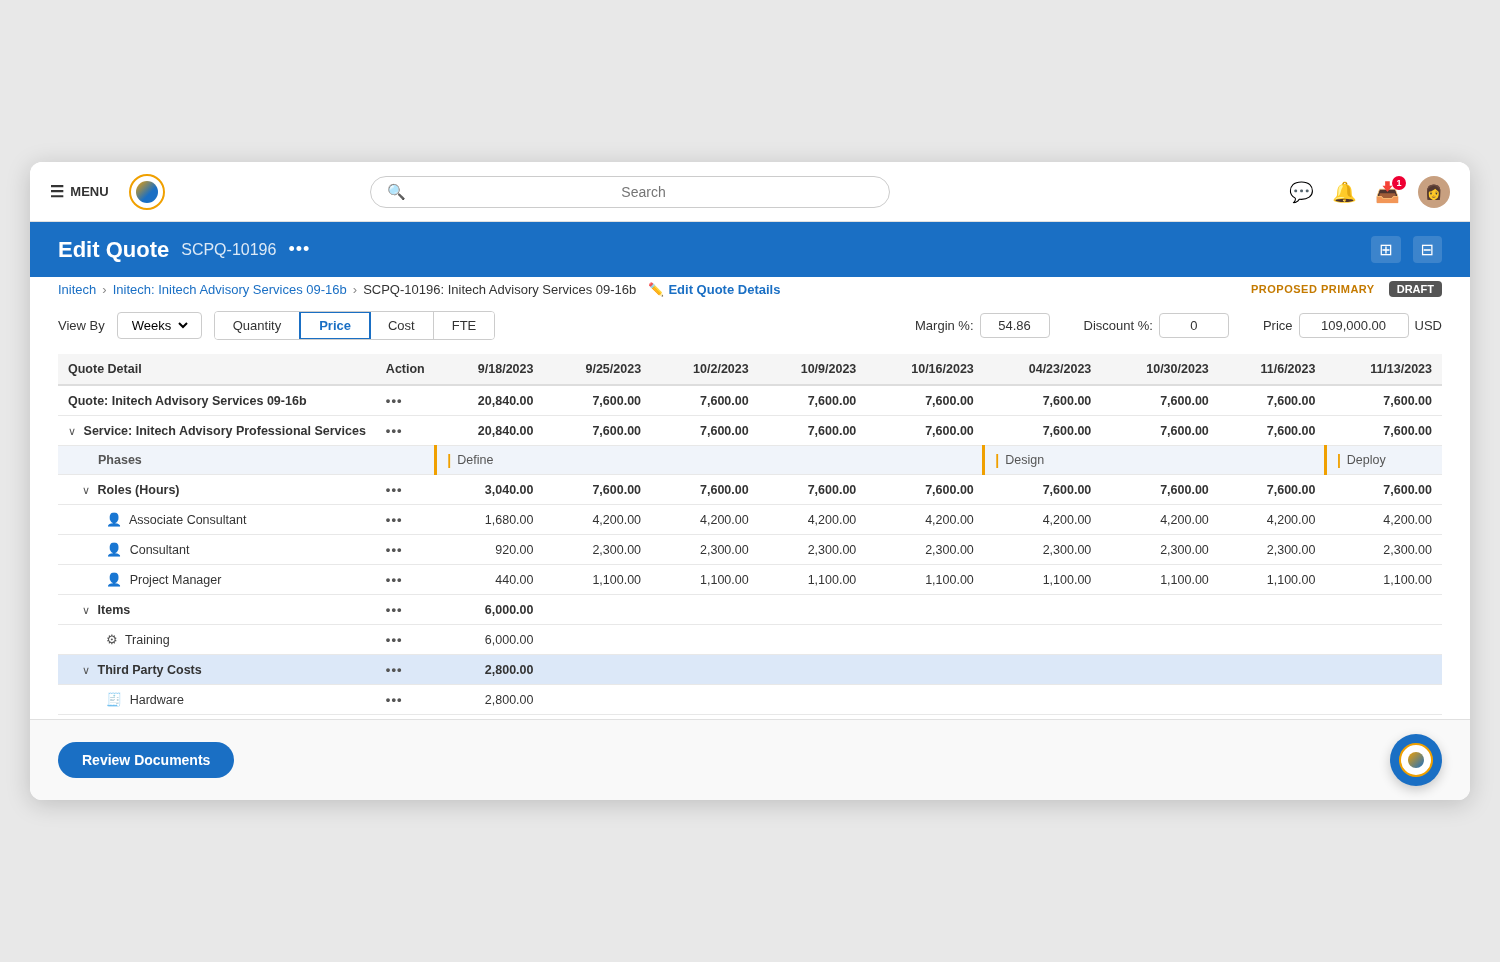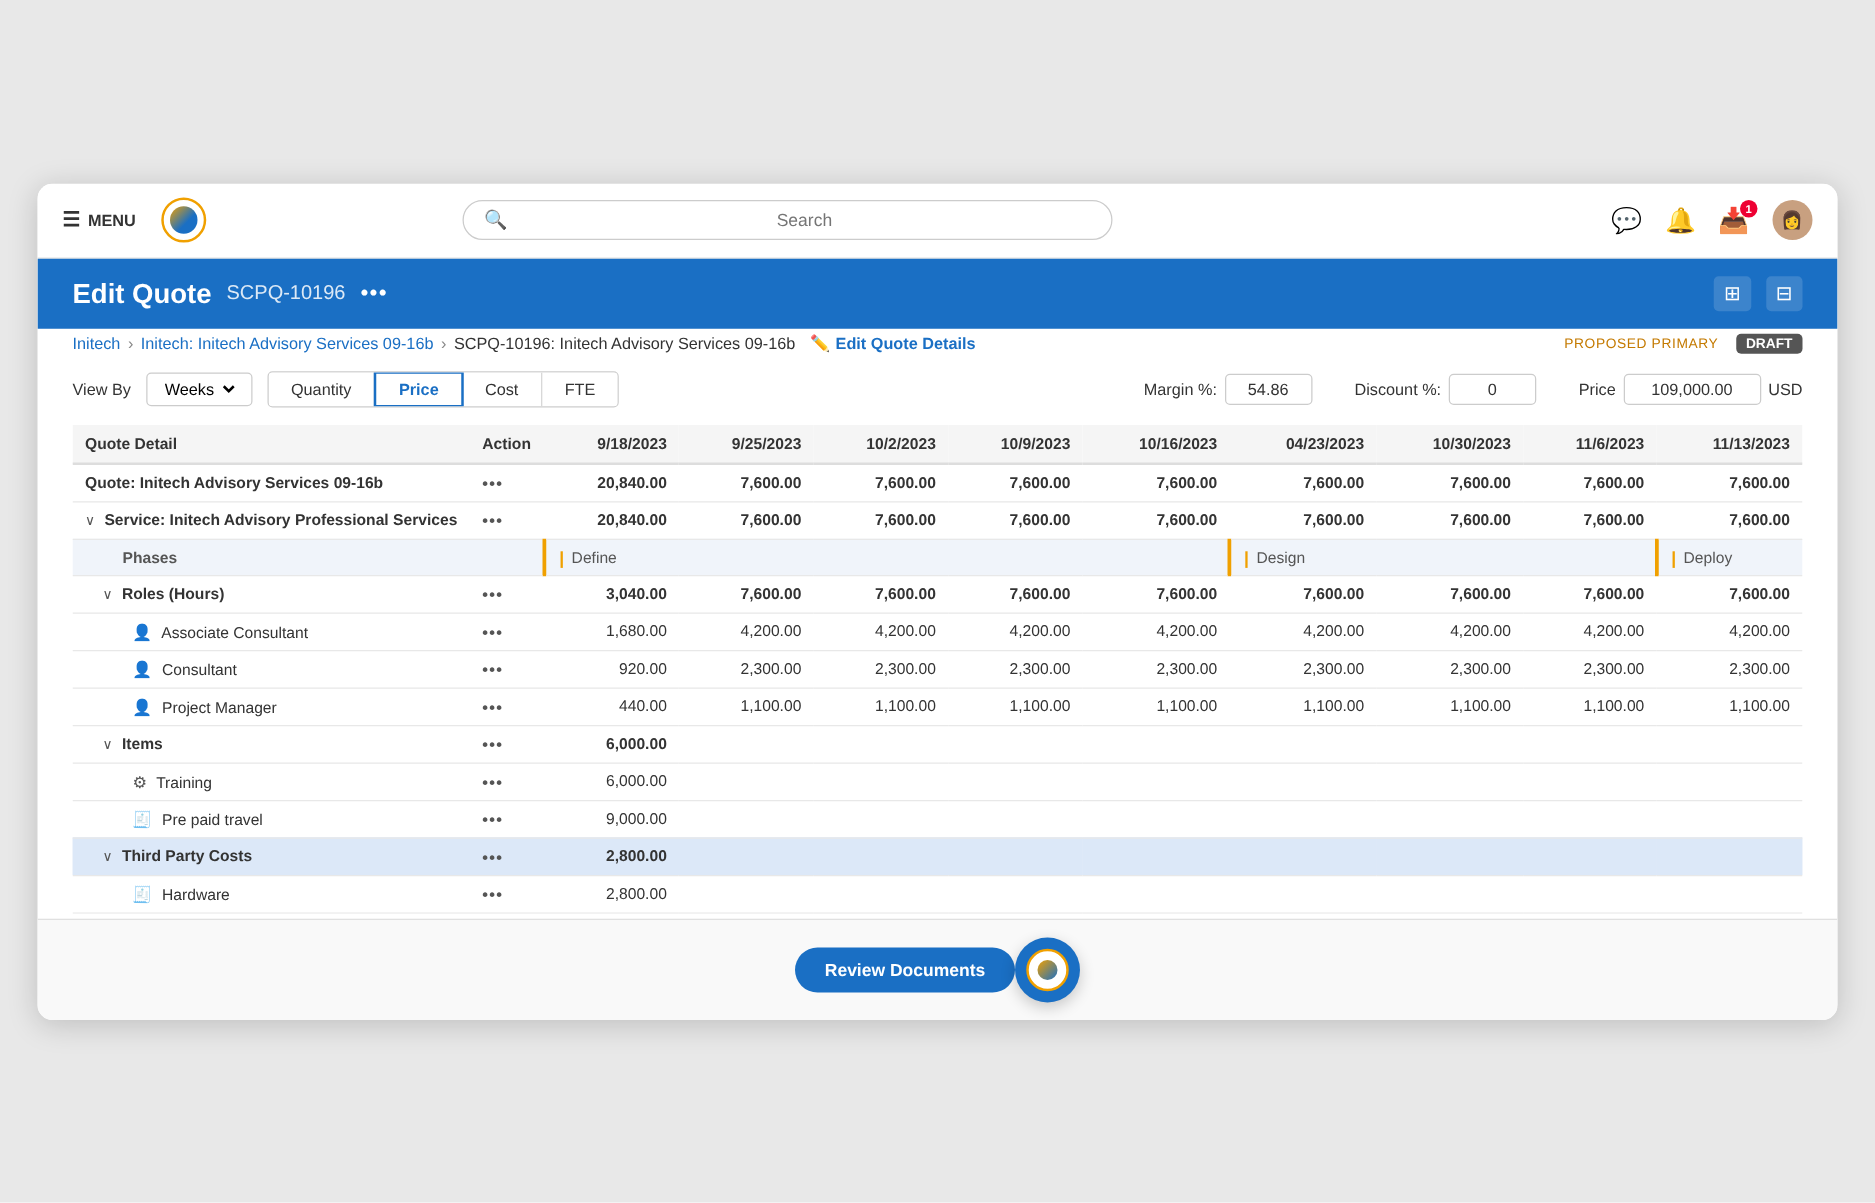--- a/index.html
+++ b/index.html
@@ -194,21 +194,21 @@
       display: flex;
       align-items: center;
       gap: 4px;
       text-decoration: none;
       margin-left: 6px;
     }
     .proposed-badge {
       margin-left: auto;
       color: #c47a00;
       font-size: 11px;
-      font-weight: 400;
+      font-weight: 700;
       letter-spacing: 0.5px;
     }
     .draft-badge {
       background: #555;
       color: #fff;
       border-radius: 4px;
       font-size: 11px;
       font-weight: 700;
       padding: 2px 8px;
       margin-left: 8px;
@@ -341,21 +341,21 @@
     .phases-row td { background: #f0f4fa; padding: 6px 10px; }
     .role-icon { color: #555; font-size: 13px; margin-right: 4px; }
     .item-icon { color: #555; font-size: 13px; margin-right: 4px; }
     
     .footer {
       padding: 14px 28px;
       border-top: 1px solid #e0e0e0;
       background: #f9f9f9;
       display: flex;
       align-items: center;
-      justify-content: center;
+      justify-content: space-between;
     }
     .review-btn {
       background: #1a6fc4;
       color: #fff;
       border: none;
       border-radius: 20px;
       padding: 10px 24px;
       font-size: 14px;
       font-weight: 600;
       cursor: pointer;
@@ -644,35 +644,20 @@
             <td class="num"></td>
             <td class="num"></td>
             <td class="num"></td>
             <td class="num"></td>
             <td class="num"></td>
             <td class="num"></td>
             <td class="num"></td>
           </tr>
 
 
-          <tr>
-            <td style="padding-left:48px;">
-              <span class="item-icon">🧾</span> Pre paid travel
-            </td>
-            <td><button class="action-btn">•••</button></td>
-            <td class="num">9,000.00</td>
-            <td class="num"></td>
-            <td class="num"></td>
-            <td class="num"></td>
-            <td class="num"></td>
-            <td class="num"></td>
-            <td class="num"></td>
-            <td class="num"></td>
-            <td class="num"></td>
-          </tr>
 
           <tr style="background:#dce8f8;">
             <td style="padding-left:24px; background:#dce8f8;">
               <button class="collapse-btn" style="background:#dce8f8;">∨</button>
               <strong>Third Party Costs</strong>
             </td>
             <td style="background:#dce8f8;"><button class="action-btn" style="background:#dce8f8;">•••</button></td>
             <td class="num" style="background:#dce8f8;"><strong>2,800.00</strong></td>
             <td class="num" style="background:#dce8f8;"></td>
             <td class="num" style="background:#dce8f8;"></td>

